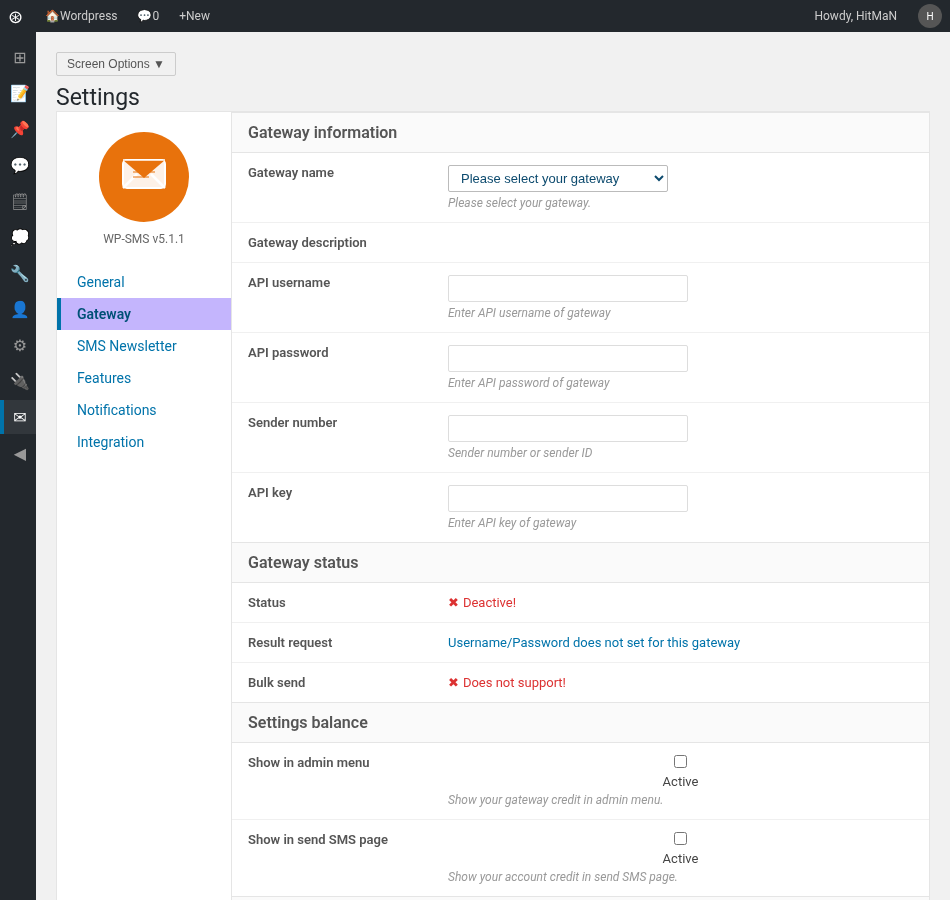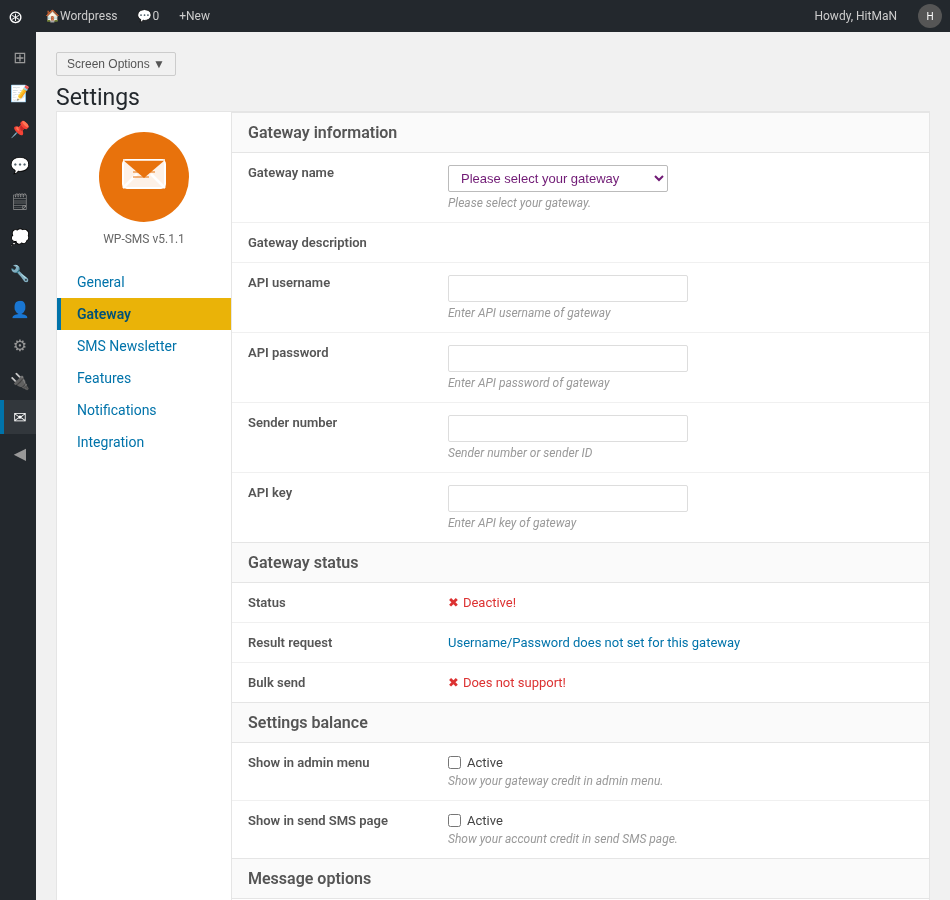--- a/index.html
+++ b/index.html
@@ -100,21 +100,21 @@
       padding: 8px 16px;
       color: #0073aa;
       font-size: 14px;
       text-decoration: none;
       cursor: pointer;
       border-left: 4px solid transparent;
     }
     .sidebar-nav-item.active {
       color: #005177;
       border-left-color: #0073aa;
-      background: #eab308;
+      background: #c4b5fd;
       font-weight: 600;
     }
 
     
     .settings-main {
       flex: 1;
       background: #fff;
       border: 1px solid #e5e5e5;
       padding: 0;
     }
@@ -145,29 +145,29 @@
       outline: none;
     }
 
     select.gateway-select {
       width: 220px;
       padding: 4px 8px;
       border: 1px solid #bbb;
       border-radius: 2px;
       font-size: 13px;
       background: #fff;
-      color: #701a75;
+      color: #0c4a6e;
       cursor: pointer;
     }
 
     .status-deactive { color: #dc3232; font-size: 13px; }
     .status-x { color: #dc3232; margin-right: 4px; }
     .status-info { color: #0073aa; font-size: 13px; }
 
-    .checkbox-label { display: flex; align-items: center; gap: 6px; font-size: 13px; cursor: pointer; }
+    .checkbox-label { display: flex; align-items: center; gap: 6px; font-size: 13px; cursor: pointer; flex-direction: column; }
     .checkbox-label input[type="checkbox"] { margin: 0; }
 
     .section-divider {
       background: #fafafa;
       border-top: 1px solid #e5e5e5;
       border-bottom: 1px solid #e5e5e5;
       padding: 10px 16px;
       font-size: 16px;
       font-weight: 600;
       color: #555;

